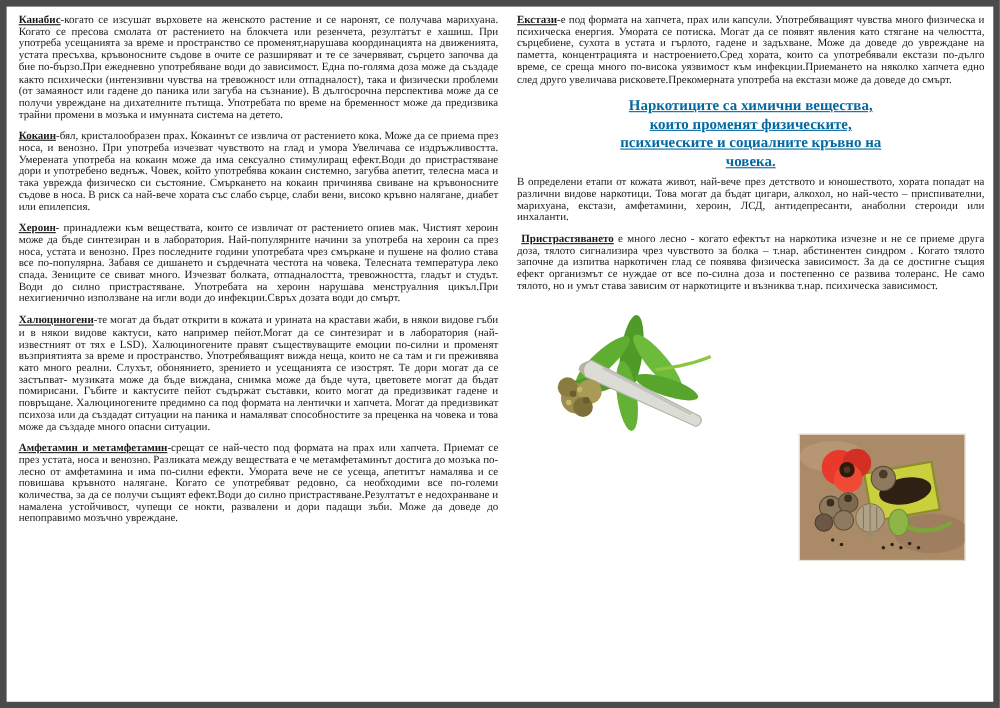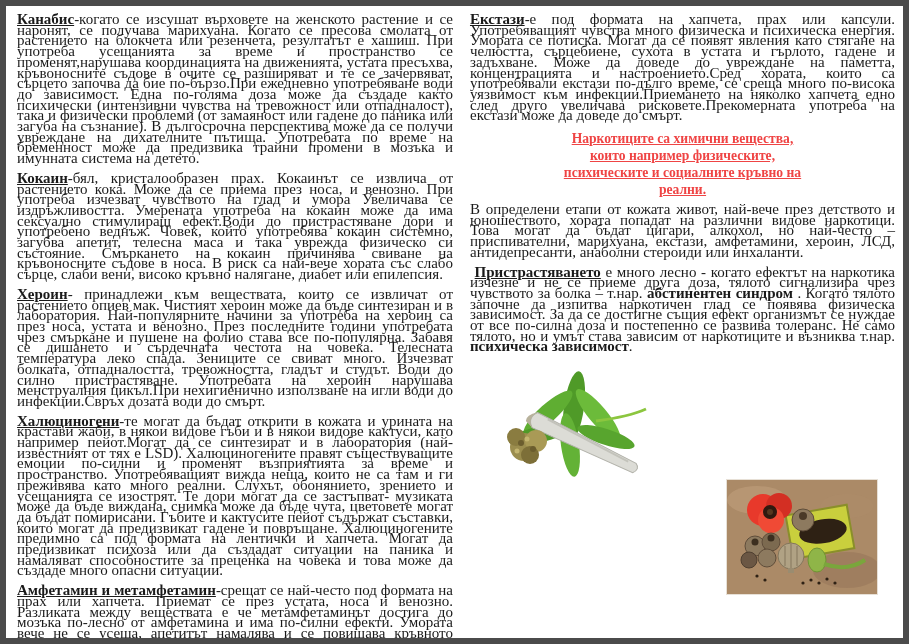--- a/index.html
+++ b/index.html
@@ -8,29 +8,29 @@
     background:#ffffff;border:6px solid #4b4b4b;
     font-family:"Liberation Serif","DejaVu Serif",serif;
     color:#1a1a1a;overflow:hidden;position:relative;
   }
   .columns{display:flex;gap:17px;padding:8px 8px 6px 11px;}
   .col{box-sizing:border-box;}
   .col-left{width:438px;}
   .col-right{width:427px;}
   p.para{
     margin:0 0 9px 0;
-    font-size:15px;line-height:10.7px;
+    font-size:10px;line-height:10.7px;
     text-align:justify;
   }
   .term{font-weight:bold;text-decoration:underline;}
-  .b{font-weight:bold;}
+  .b{font-weight:normal;}
   .main-heading{
     margin:5px 6px 6px 6px;text-align:center;
     font-weight:bold;font-size:13.6px;line-height:17px;
-    color:#ef4444;
+    color:#0369a1;
   }
   .main-heading div{text-decoration:underline;}
   .photos{position:relative;height:250px;}
   .photo-cannabis{position:absolute;left:8px;top:8px;}
   .photo-poppy{position:absolute;left:256px;top:118px;border:1px solid #e7e0d6;}
 </style>
 </head>
 <body>
 
 <div class="page">
@@ -46,23 +46,23 @@
       <p class="para"><span class="term">Халюциногени</span><span>-те могат да бъдат открити в кожата и урината на крастави жаби, в някои видове гъби и в някои видове кактуси, като например пейот.Могат да се синтезират и в лаборатория (най-известният от тях е LSD). Халюциногените правят съществуващите емоции по-силни и променят възприятията за време и пространство. Употребяващият вижда неща, които не са там и ги преживява като много реални. Слухът, обонянието, зрението и усещанията се изострят. Те дори могат да се застъпват- музиката може да бъде виждана, снимка може да бъде чута, цветовете могат да бъдат помирисани. Гъбите и кактусите пейот съдържат съставки, които могат да предизвикат гадене и повръщане. Халюциногените предимно са под формата на лентички и хапчета. Могат да предизвикат психоза или да създадат ситуации на паника и намаляват способностите за преценка на човека и това може да създаде много опасни ситуации.</span></p>
 
       <p class="para"><span class="term">Амфетамин и метамфетамин</span><span>-срещат се най-често под формата на прах или хапчета. Приемат се през устата, носа и венозно. Разликата между веществата е че метамфетаминът достига до мозъка по-лесно от амфетамина и има по-силни ефекти. Умората вече не се усеща, апетитът намалява и се повишава кръвното налягане. Когато се употребяват редовно, са необходими все по-големи количества, за да се получи същият ефект.Води до силно пристрастяване.Резултатът е недохранване и намалена устойчивост, чупещи се нокти, развалени и дори падащи зъби. Може да доведе до непоправимо мозъчно увреждане.</span></p>
     </div>
 
     <div class="col col-right">
       <p class="para"><span class="term">Екстази</span><span>-е под формата на хапчета, прах или капсули. Употребяващият чувства много физическа и психическа енергия. Умората се потиска. Могат да се появят явления като стягане на челюстта, сърцебиене, сухота в устата и гърлото, гадене и задъхване. Може да доведе до увреждане на паметта, концентрацията и настроението.Сред хората, които са употребявали екстази по-дълго време, се среща много по-висока уязвимост към инфекции.Приемането на няколко хапчета едно след друго увеличава рисковете.Прекомерната употреба на екстази може да доведе до смърт.</span></p>
 
       <div class="main-heading">
         <div>Наркотиците са химични вещества,</div>
-        <div>които например физическите,</div>
+        <div>които променят физическите,</div>
         <div>психическите и социалните кръвно на</div>
-        <div>реални.</div>
+        <div>човека.</div>
       </div>
 
       <p class="para">В определени етапи от кожата живот, най-вече през детството и юношеството, хората попадат на различни видове наркотици. Това могат да бъдат цигари, алкохол, но най-често – приспивателни, марихуана, екстази, амфетамини, хероин, ЛСД, антидепресанти, анаболни стероиди или инхаланти.</p>
 
       <p class="para">&nbsp;<span class="term">Пристрастяването</span><span> е много лесно - когато ефектът на наркотика изчезне и не се приеме друга доза, тялото сигнализира чрез чувството за болка – т.нар. </span><span class="b">абстинентен синдром</span><span> . Когато тялото започне да изпитва наркотичен глад се появява физическа зависимост. За да се достигне същия ефект  организмът се нуждае от все по-силна доза и постепенно се развива толеранс. Не само тялото, но и умът става зависим от наркотиците и възниква т.нар. </span><span class="b">психическа зависимост</span><span>.</span></p>
 
       <div class="photos">
 
         <svg class="photo-cannabis" width="190" height="110" viewBox="0 0 190 110">
 

